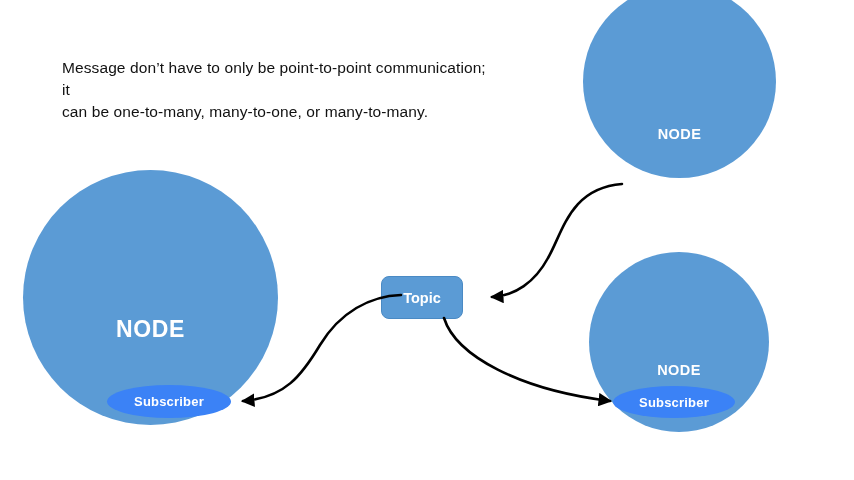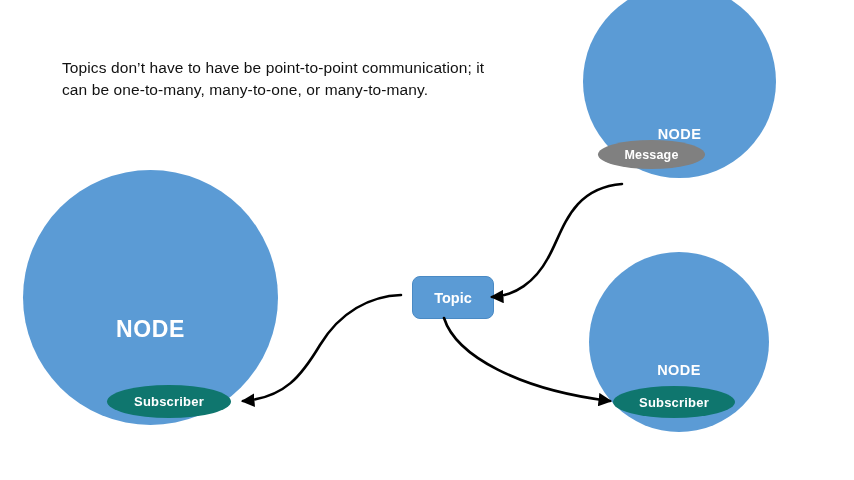--- a/index.html
+++ b/index.html
@@ -99,21 +99,21 @@
     display: flex;
     align-items: center;
     justify-content: center;
     color: #ffffff;
     font-weight: bold;
     font-family: "Liberation Sans", sans-serif;
     font-size: 13px;
     letter-spacing: 0.2px;
   }
 
-  .pill-subscriber { background: #0f766e; text-align: center; }
+  .pill-subscriber { background: #3b82f6; text-align: center; }
   .pill-publisher  { background: #ED7D31; }
   .pill-message    { background: #808080; }
 
   #sub-left {
     left: 107px;
     top: 385px;
     width: 124px;
     height: 33px;
   }
 
@@ -135,21 +135,21 @@
   #pub-top {
     left: 624px;
     top: 166px;
     width: 117px;
     height: 32px;
   }
 
   
   #topic-box {
     position: absolute;
-    left: 412px;
+    left: 381px;
     top: 276px;
     width: 82px;
     height: 43px;
     background: #5B9BD5;
     border: 1px solid #4A8AC4;
     border-radius: 8px;
     display: flex;
     align-items: center;
     justify-content: center;
     color: #ffffff;
@@ -166,32 +166,31 @@
     width: 854px;
     height: 480px;
     pointer-events: none;
   }
 </style>
 </head>
 <body>
 
 <div id="stage">
 
-  <div class="caption">Topics don’t have to have be point-to-point communication; it
+  <div class="caption">Message don’t have to only be point-to-point communication; it
 can be one-to-many, many-to-one, or many-to-many.</div>
 
   <div class="node-circle" id="node-left">
     <div class="node-label">NODE</div>
   </div>
   <div class="pill pill-subscriber" id="sub-left">Subscriber</div>
 
   <div class="node-circle" id="node-top-right">
     <div class="node-label">NODE</div>
   </div>
-  <div class="pill pill-message" id="msg-top">Message</div>
 
   <div class="node-circle" id="node-bottom-right">
     <div class="node-label">NODE</div>
   </div>
   <div class="pill pill-subscriber" id="sub-right">Subscriber</div>
 
   <div id="topic-box">Topic</div>
 
   <svg id="connectors" viewBox="0 0 854 480">
     <defs>

